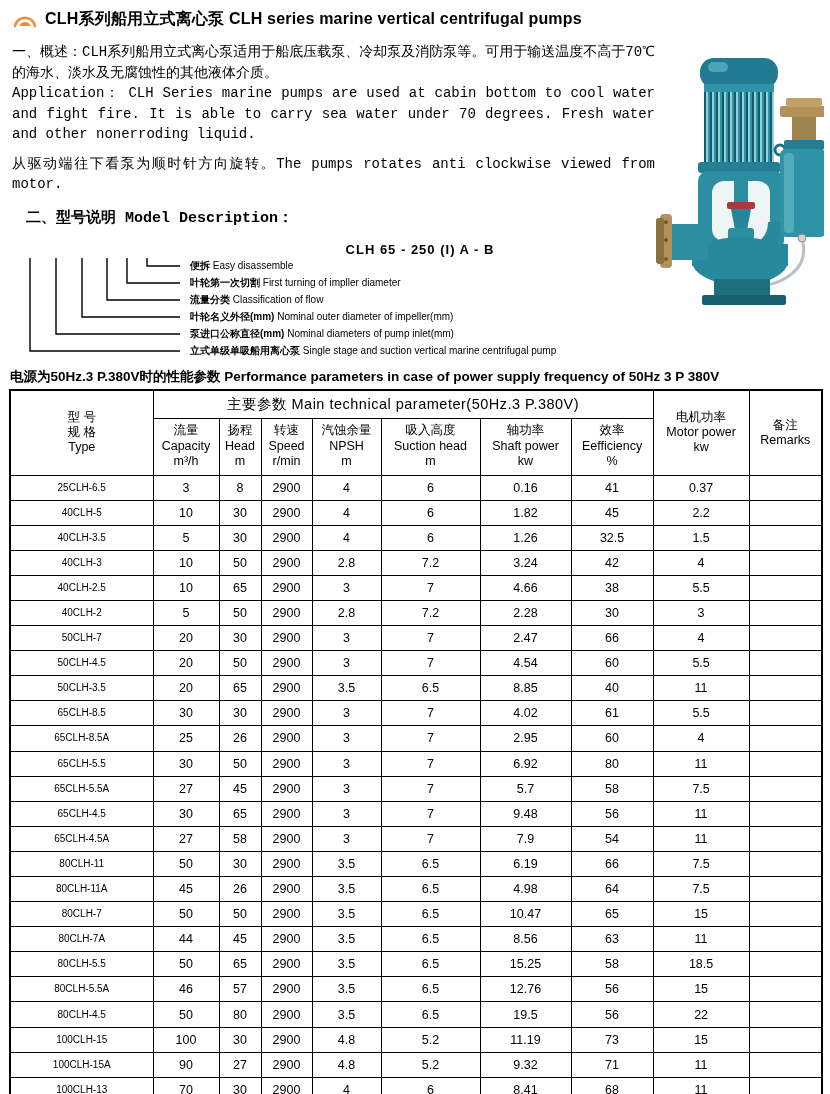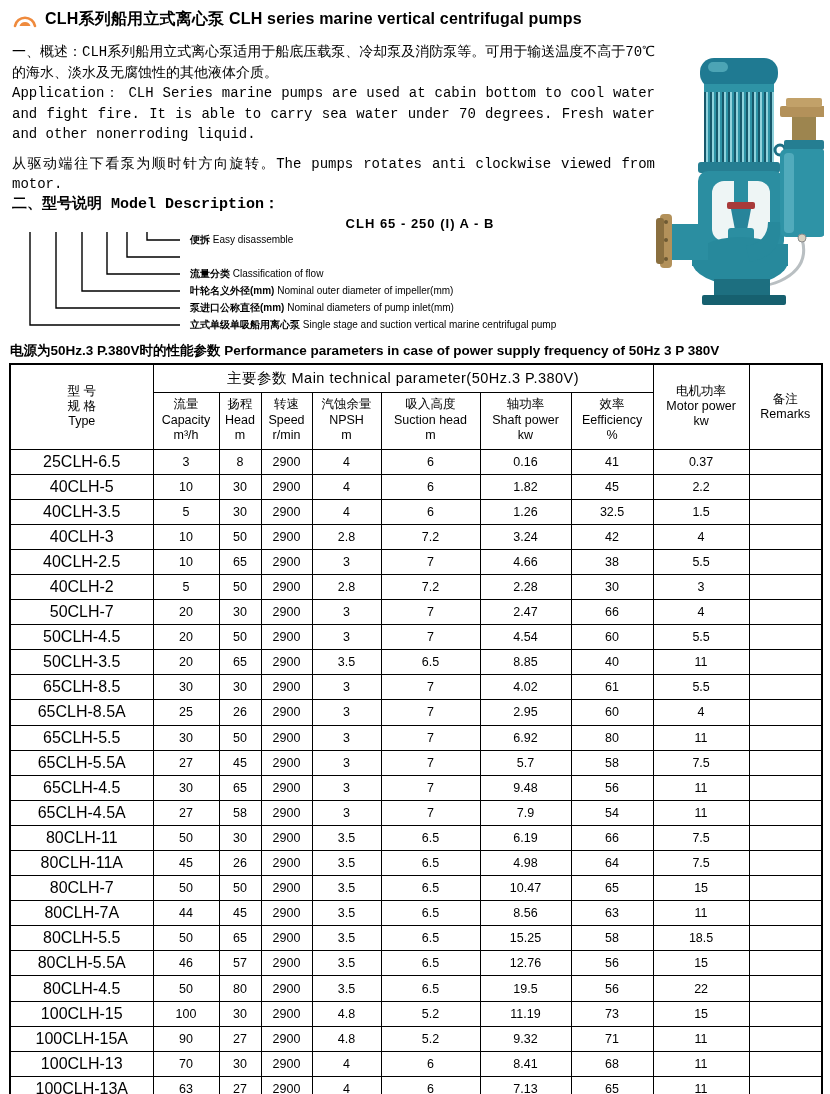--- a/index.html
+++ b/index.html
@@ -13,21 +13,21 @@
   
   .title-row{display:flex;align-items:center;gap:7px;padding:9px 16px 0 12px;}
   .title-row h1{font-size:16px;font-weight:bold;margin:0;letter-spacing:.2px;}
   .logo{display:inline-block;line-height:0;}
 
   
   .text-col{width:655px;padding-left:12px;box-sizing:border-box;font-family:Liberation Mono, monospace;}
   .para{margin:0;font-size:14px;line-height:20.5px;text-align:justify;}
   .para.zh{margin-top:12px;}
   .rotation{margin-top:9px;}
-  .section-heading{margin:0;font-size:15px;font-weight:bold;line-height:19px;}
+  .section-heading{margin:14px;font-size:15px;font-weight:bold;line-height:19px;}
 
   
   .pump-figure{position:absolute;top:54px;right:6px;width:172px;height:260px;}
 
   
   .model-diagram{position:relative;height:122px;margin-left:10px;margin-top:2px;}
   .model-code{font-size:13px;font-weight:bold;letter-spacing:1px;text-align:center;}
   .diagram-lines{position:absolute;left:0;top:0;}
   .diagram-label{position:absolute;left:180px;white-space:nowrap;font-size:10px;line-height:15px;}
   .diagram-label .lz{font-weight:bold;}
@@ -44,21 +44,21 @@
   table.params th,table.params td{
     border:1px solid #000;text-align:center;vertical-align:middle;
     padding:0;font-weight:normal;overflow:hidden;
   }
   table.params{border:2px solid #000;}
   table.params thead th{line-height:15px;}
   th.main-th{font-size:14.5px;height:27px;letter-spacing:.5px;margin-left:21px;}
   th.sub-th div{line-height:15.5px;}
   thead tr.sub-row th{height:56px;}
   tbody td{height:24.1px;line-height:24px;}
-  tbody td.cell-type{font-size:16px;}
+  tbody td.cell-type{font-size:10px;}
 </style>
 </head>
 <body>
 
 <div class="page">
 
   <div class="title-row">
     <span class="logo">
       <svg width="26" height="16" viewBox="0 0 26 16">
         <path d="M3,14 A10.2,10.2 0 0 1 23,14" fill="none" stroke="#ef8a3d" stroke-width="2.6" stroke-linecap="round"></path>
@@ -142,20 +142,21 @@
       <g fill="none" stroke="#000" stroke-width="1.4">
         <path d="M137,16 V24 H170"></path>
         <path d="M117,16 V41 H170"></path>
         <path d="M97,16 V58 H170"></path>
         <path d="M72,16 V75 H170"></path>
         <path d="M46,16 V92 H170"></path>
         <path d="M20,16 V109 H170"></path>
       </g>
     </svg>
     <div class="diagram-label" style="top:16px"><span class="lz">便拆</span> <span>Easy disassemble</span></div>
+    <div class="diagram-label" style="top:33px"><span class="lz">叶轮第一次切割</span> <span>First turning of impller diameter</span></div>
     <div class="diagram-label" style="top:50px"><span class="lz">流量分类</span> <span>Classification of flow</span></div>
     <div class="diagram-label" style="top:67px"><span class="lz">叶轮名义外径(mm)</span> <span>Nominal outer diameter of impeller(mm)</span></div>
     <div class="diagram-label" style="top:84px"><span class="lz">泵进口公称直径(mm)</span> <span>Nominal diameters of pump inlet(mm)</span></div>
     <div class="diagram-label" style="top:101px"><span class="lz">立式单级单吸船用离心泵</span> <span>Single stage and suction vertical marine centrifugal pump</span></div>
   </div>
 
   <p class="perf-note">电源为50Hz.3 P.380V时的性能参数  Performance parameters in case of power supply frequency of 50Hz 3 P 380V</p>
 
   <table class="params">
     <colgroup>

